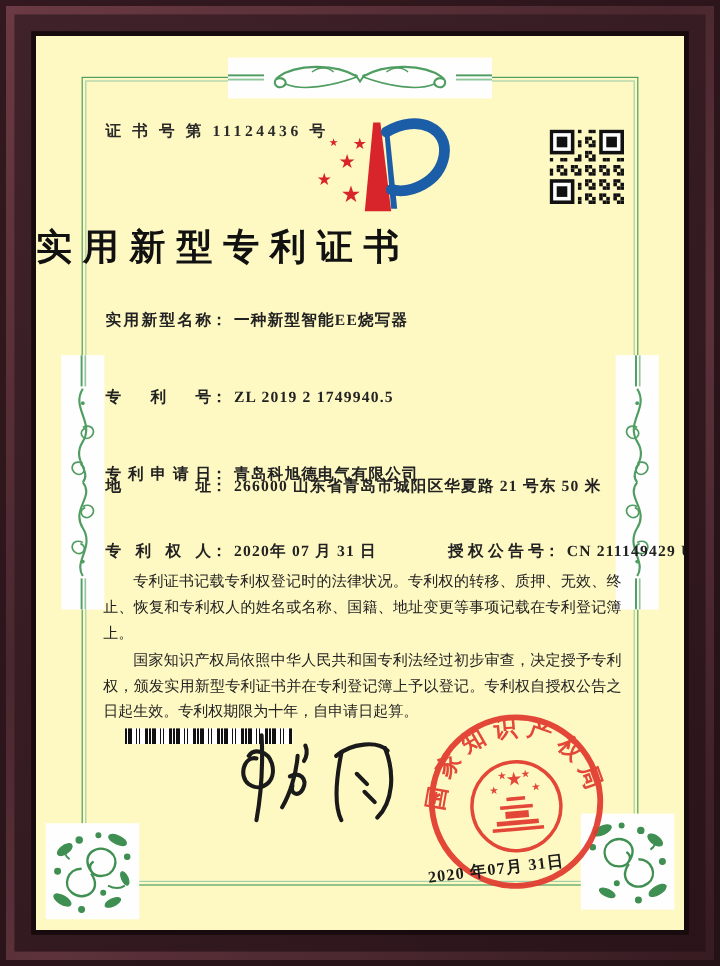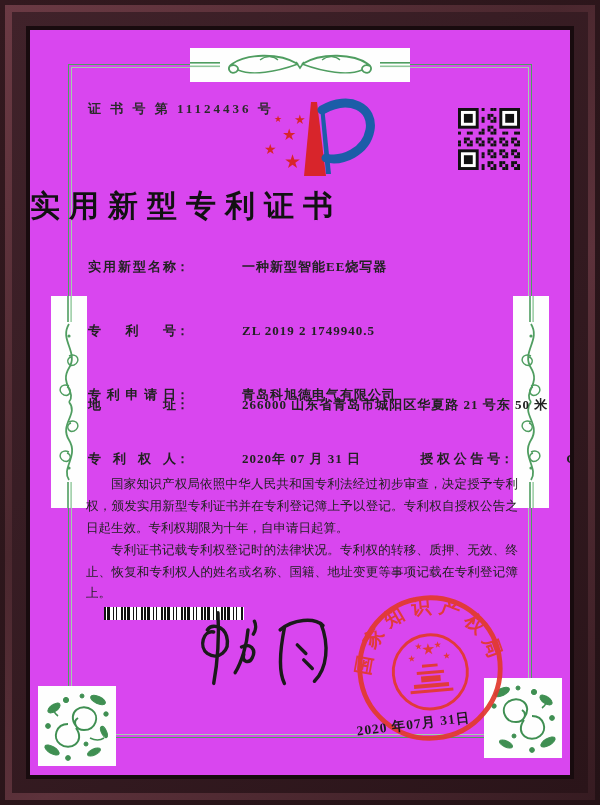--- a/index.html
+++ b/index.html
@@ -4,21 +4,21 @@
 <style>
   html,body{margin:0;padding:0;}
   body{width:600px;height:805px;position:relative;background:#fff;
        font-family:"Liberation Serif","DejaVu Serif",serif;}
   
   .f1,.f2,.f3,.f4{position:absolute;}
   .f1{inset:0;background:linear-gradient(135deg,#33191f,#241216);}
   .f2{inset:5px;background:linear-gradient(135deg,#6b3a44,#4a272e 40%,#5d323b 60%,#361b21);}
   .f3{inset:12px;background:linear-gradient(135deg,#40222a,#2a1419);}
   .f4{inset:26px;background:#180b0e;}
-  .paper{position:absolute;inset:30px;background:#d946ef;overflow:hidden;}
+  .paper{position:absolute;inset:30px;background:#fef9c3;overflow:hidden;}
 
   
   .green-frame{position:absolute;left:38px;right:38px;top:34px;bottom:37px;
     border:1px solid #4f9d60;}
   .green-frame::after{content:"";position:absolute;inset:2px;border:1px solid #a3cfab;}
   .orn{position:absolute;background:#fefefe;display:flex;align-items:center;justify-content:center;}
   .orn svg{display:block;}
   .orn-top{left:50%;transform:translateX(-50%);top:18px;width:220px;height:34px;}
   .orn-left{left:21px;top:266px;width:36px;height:212px;}
   .orn-right{right:21px;top:266px;width:36px;height:212px;}
@@ -31,21 +31,21 @@
   .logo{position:absolute;left:224px;top:62px;width:122px;height:98px;}
   .qr{position:absolute;left:428px;top:78px;width:62px;height:62px;}
   .title{position:absolute;left:0;right:0;top:156px;text-align:left;
     font-size:30px;font-weight:bold;letter-spacing:9px;color:#111;}
 
   
   .frow{position:absolute;left:58px;font-size:13px;font-weight:600;color:#222;
     white-space:nowrap;}
   .flabel{display:inline-block;width:88px;text-align:justify;text-align-last:justify;}
   .colon{margin-right:6px;}
-  .fvalue{letter-spacing:1px;margin-left:47px;}
+  .fvalue{letter-spacing:1px;}
   .fgroup2{margin-left:56px;}
   .fgroup2 .flabel{width:80px;}
 
   
   .body-text{position:absolute;left:56px;top:444px;width:432px;
     font-size:12.5px;line-height:1.75;color:#222;text-align:justify;}
   .body-text p{margin:0;text-indent:2em;}
 
   
   .barcode{position:absolute;left:74px;top:577px;width:140px;height:13px;
@@ -311,22 +311,22 @@
   <div class="frow" style="top:420px">
     <span>
       <span class="flabel">专利权人</span><span class="colon">：</span><span class="fvalue">2020年 07 月 31 日</span>
     </span>
     <span class="fgroup2">
       <span class="flabel">授权公告号</span><span class="colon">：</span><span class="fvalue">CN 211149429 U</span>
     </span>
   </div>
 
   <div class="body-text">
+    <p>专利证书记载专利权登记时的法律状况。专利权的转移、质押、无效、终止、恢复和专利权人的姓名或名称、国籍、地址变更等事项记载在专利登记簿上。</p>
     <p>国家知识产权局依照中华人民共和国专利法经过初步审查，决定授予专利权，颁发实用新型专利证书并在专利登记簿上予以登记。专利权自授权公告之日起生效。专利权期限为十年，自申请日起算。</p>
-    <p>专利证书记载专利权登记时的法律状况。专利权的转移、质押、无效、终止、恢复和专利权人的姓名或名称、国籍、地址变更等事项记载在专利登记簿上。</p>
   </div>
 
   <div class="barcode"></div>
 
 
   <div class="signature">
     <svg width="150" height="86" viewBox="0 0 140 80" fill="none" stroke="#1a1a1a" stroke-width="3.2" stroke-linecap="round">
       <path d="M24,26 C14,24 10,40 18,46 C28,53 40,44 36,30 C33,20 22,18 18,24"></path>
       <path d="M28,8 C29,28 28,52 24,74"></path>
       <path d="M56,24 C55,38 50,54 44,64"></path>

